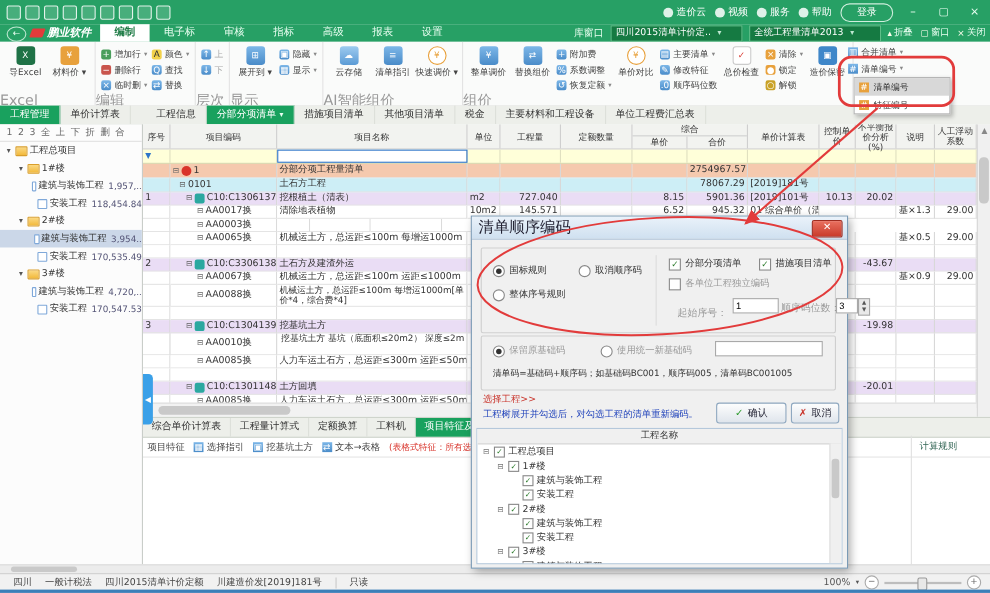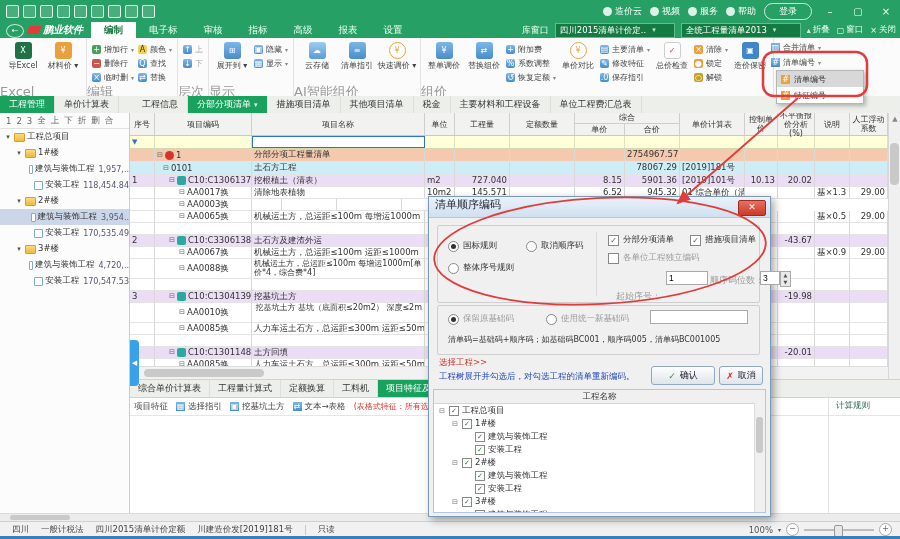--- a/index.html
+++ b/index.html
@@ -134,21 +134,21 @@
   #statusbar{position:absolute;left:0;top:521px;width:900px;height:15px;background:#F1F1F1;border-top:1px solid #D0D0D0;display:flex;align-items:center;font-size:8.5px;color:#444;}
   .sbitem{margin-left:12px;white-space:nowrap;}
   .sbdiv{width:1px;height:10px;background:#C9C9C9;margin-left:12px;}
   #sb-right{position:absolute;right:8px;display:flex;align-items:center;gap:5px;color:#555;}
   #zoomtrack{position:relative;width:70px;height:2px;background:#BDBDBD;}
   #zoomthumb{position:absolute;left:30px;top:-4px;width:7px;height:10px;background:#E8E8E8;border:1px solid #999;border-radius:2px;}
   .zbtn{width:11px;height:11px;border:1px solid #AAA;border-radius:50%;line-height:10px;text-align:center;font-size:8px;color:#666;background:#fff;}
   #winedge{position:absolute;left:0;top:536px;width:900px;height:3px;background:#3C7FB8;}
   
   #dialog{position:absolute;left:428px;top:196px;width:341px;height:319px;background:#F0F0F0;border:1px solid #7A9AB5;box-shadow:3px 3px 8px rgba(0,0,0,.35);z-index:60;}
-  #dlg-title{height:20px;background:linear-gradient(#EAF2FA,#CFE0F0);border-bottom:1px solid #B5C8DB;display:flex;padding:0 6px;font-size:11px;color:#223;}
+  #dlg-title{height:20px;background:linear-gradient(#EAF2FA,#CFE0F0);border-bottom:1px solid #B5C8DB;display:flex;align-items:center;padding:0 6px;font-size:14px;color:#223;}
   #dlg-close{position:absolute;right:4px;top:3px;width:26px;height:14px;background:linear-gradient(#E9705F,#C93A2B);border:1px solid #9E2B1F;border-radius:2px;color:#fff;text-align:center;line-height:13px;font-size:9px;}
   .grp{position:absolute;left:8px;right:10px;border:1px solid #CFCFCF;border-radius:2px;background:#F0F0F0;}
   #grp1{top:28px;height:76px;}
   #grp1 .vdiv{position:absolute;left:158px;top:6px;bottom:6px;width:1px;background:#DCDCDC;}
   .radio,.chk{display:inline-flex;align-items:center;gap:4px;font-size:8.5px;color:#333;}
   .radio i{width:9px;height:9px;border:1px solid #888;border-radius:50%;background:#fff;position:relative;flex:none;}
   .radio.checked i:after{content:"";position:absolute;left:2px;top:2px;width:5px;height:5px;border-radius:50%;background:#333;}
   .radio.dis,.chk.dis{color:#9a9a9a;}
   .chk i{width:9px;height:9px;border:1px solid #888;background:#fff;font-style:normal;font-size:8px;line-height:9px;text-align:center;color:#2a7a2a;flex:none;}
   .chk.checked i:before{content:"✓";}
@@ -387,21 +387,21 @@
               <span class="ricon" data-name="main-list-icon">▤</span>
               <span class="rlab" data-name="ribbon-button-label">主要清单</span>
               <span class="car2" data-name="dropdown-icon">▾</span>
             </div>
             <div class="rsmall" data-name="ribbon-button-修改特征">
               <span class="ricon" data-name="edit-feature-icon">✎</span>
               <span class="rlab" data-name="ribbon-button-label">修改特征</span>
             </div>
             <div class="rsmall" data-name="ribbon-button-小数规则">
               <span class="ricon" data-name="decimal-icon">.0</span>
-              <span class="rlab" data-name="ribbon-button-label">保存指引</span>
+              <span class="rlab" data-name="ribbon-button-label">顺序码位数</span>
             </div>
           </div>
           <div class="rbig" data-name="ribbon-button-总价检查">
             <span class="ricon" data-name="check-icon">✓</span>
             <span class="rlab" data-name="ribbon-button-label">总价检查</span>
           </div>
           <div class="rstack" data-name="ribbon-stack">
             <div class="rsmall" data-name="ribbon-button-清除">
               <span class="ricon" data-name="clear-icon">×</span>
               <span class="rlab" data-name="ribbon-button-label">清除</span>
@@ -968,21 +968,21 @@
             <span>分部分项清单</span>
           </label></span>
       <span class="pos" style="left:252px;top:8px"><label class="chk checked" data-name="check-measure-list">
             <i></i>
             <span>措施项目清单</span>
           </label></span>
       <span class="pos" style="left:170px;top:26px"><label class="chk dis" data-name="check-independent-coding">
             <i></i>
             <span>各单位工程独立编码</span>
           </label></span>
-      <span class="pos" style="left:178px;top:64px;color:#9a9a9a" data-name="start-sn-label">起始序号：</span>
+      <span class="pos" style="left:178px;top:52px;color:#9a9a9a" data-name="start-sn-label">起始序号：</span>
       <input class="dlg-input pos" style="left: 228px; top: 45px; width: 36px;" data-name="start-sn-input" readonly="" value="1">
       <span class="pos" style="left:272px;top:48px;color:#9a9a9a" data-name="digits-label">顺序码位数：</span>
       <input class="dlg-input pos" style="left: 322px; top: 45px; width: 14px;" data-name="digits-input" readonly="" value="3">
       <span class="spin pos" style="left:342px;top:45px" data-name="digits-spinner">
           <span>▲</span>
           <span>▼</span>
         </span>
     </div>
 
     <div class="grp" id="grp2" data-name="base-code-group">

